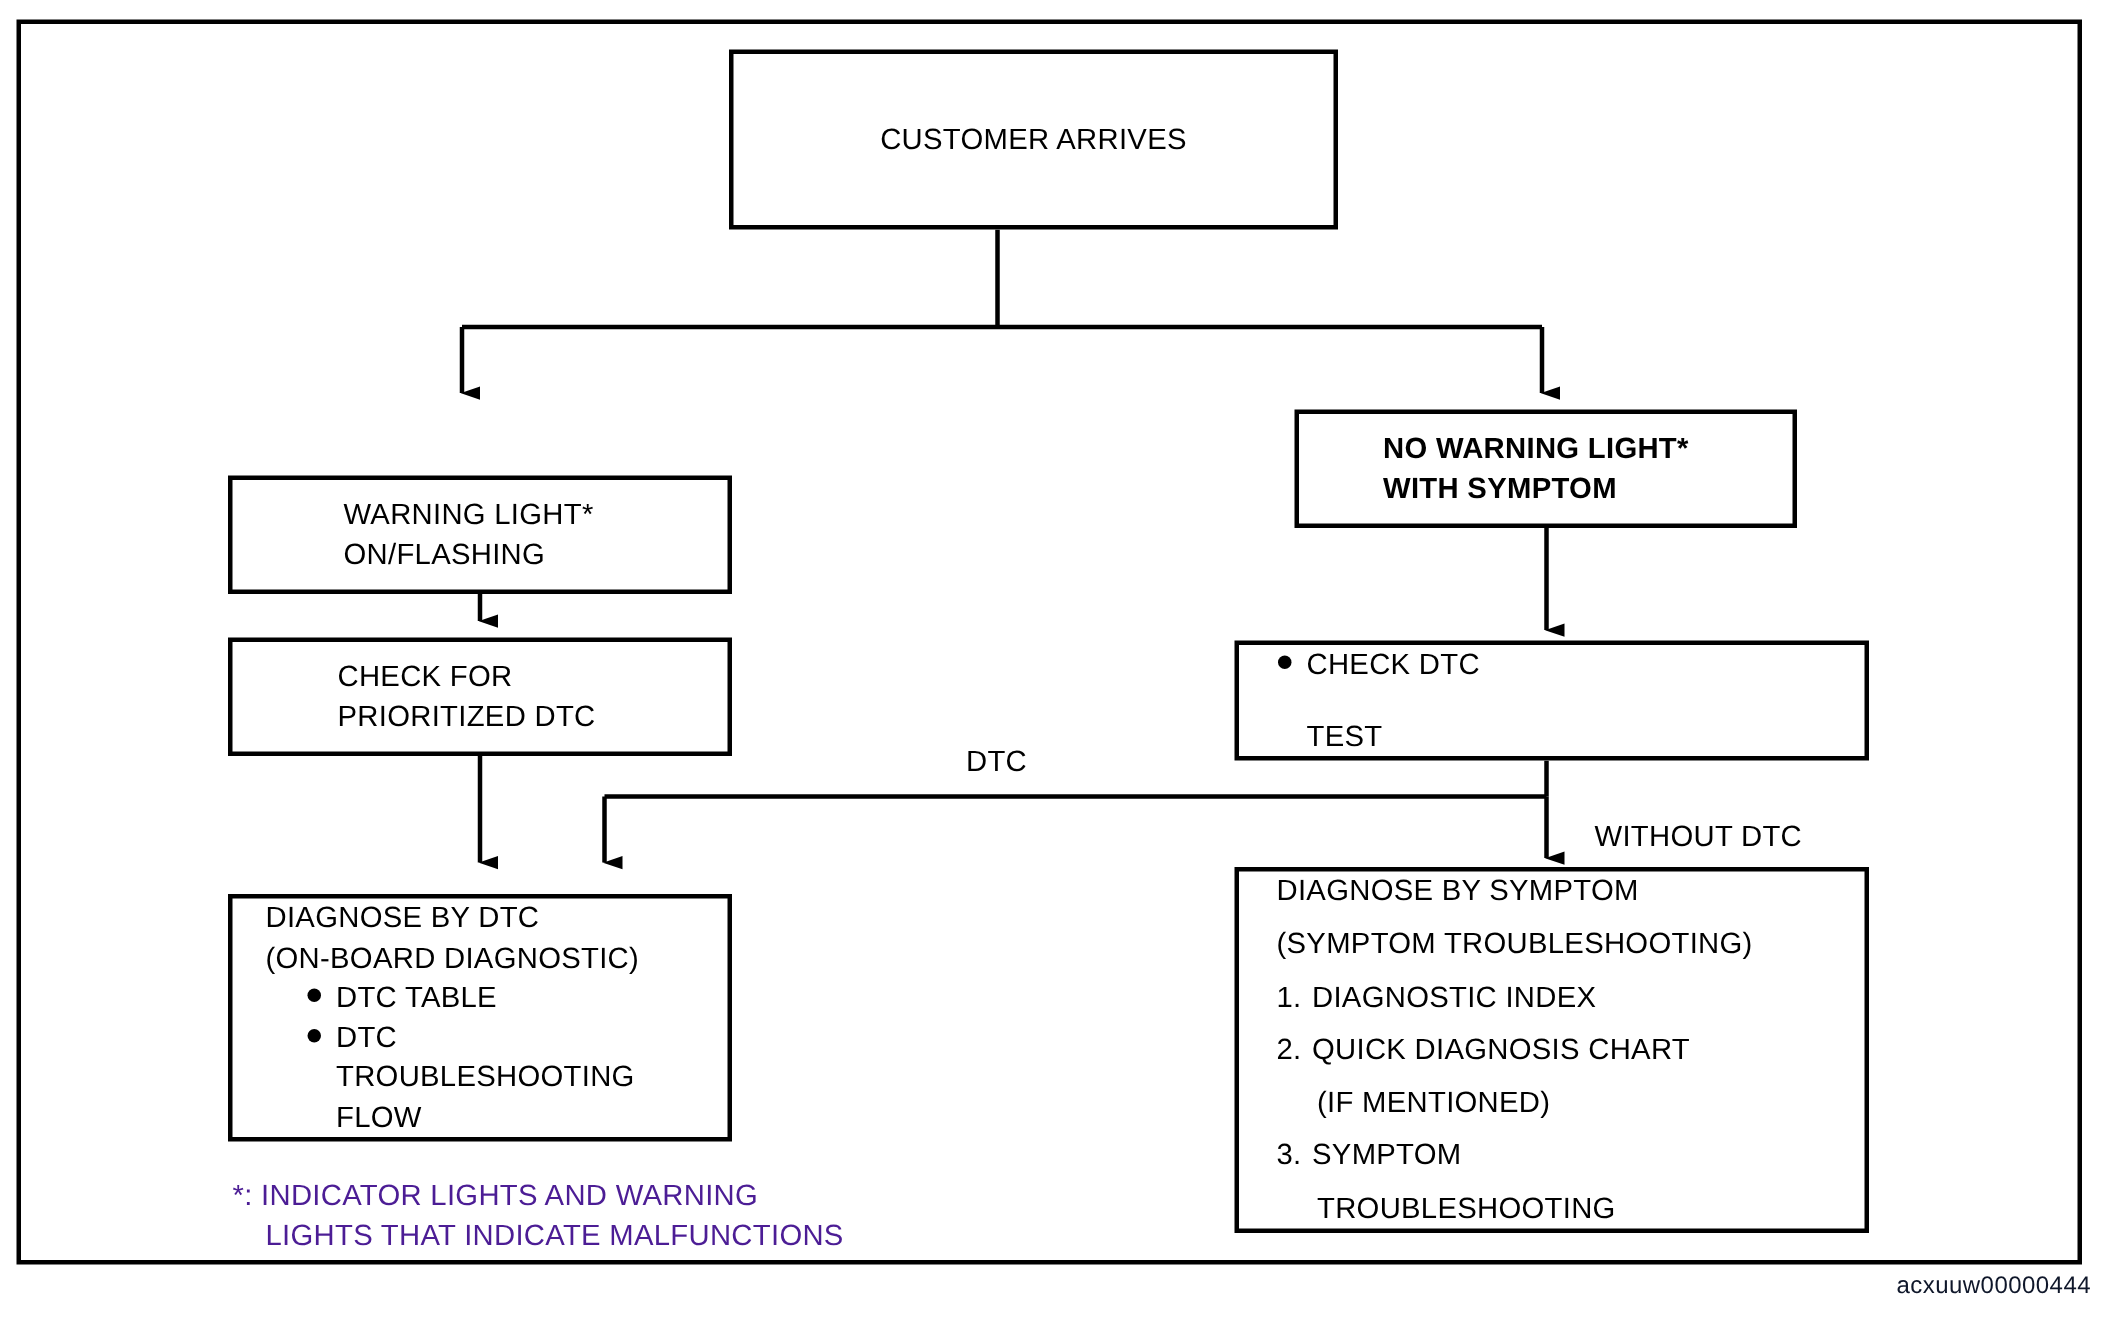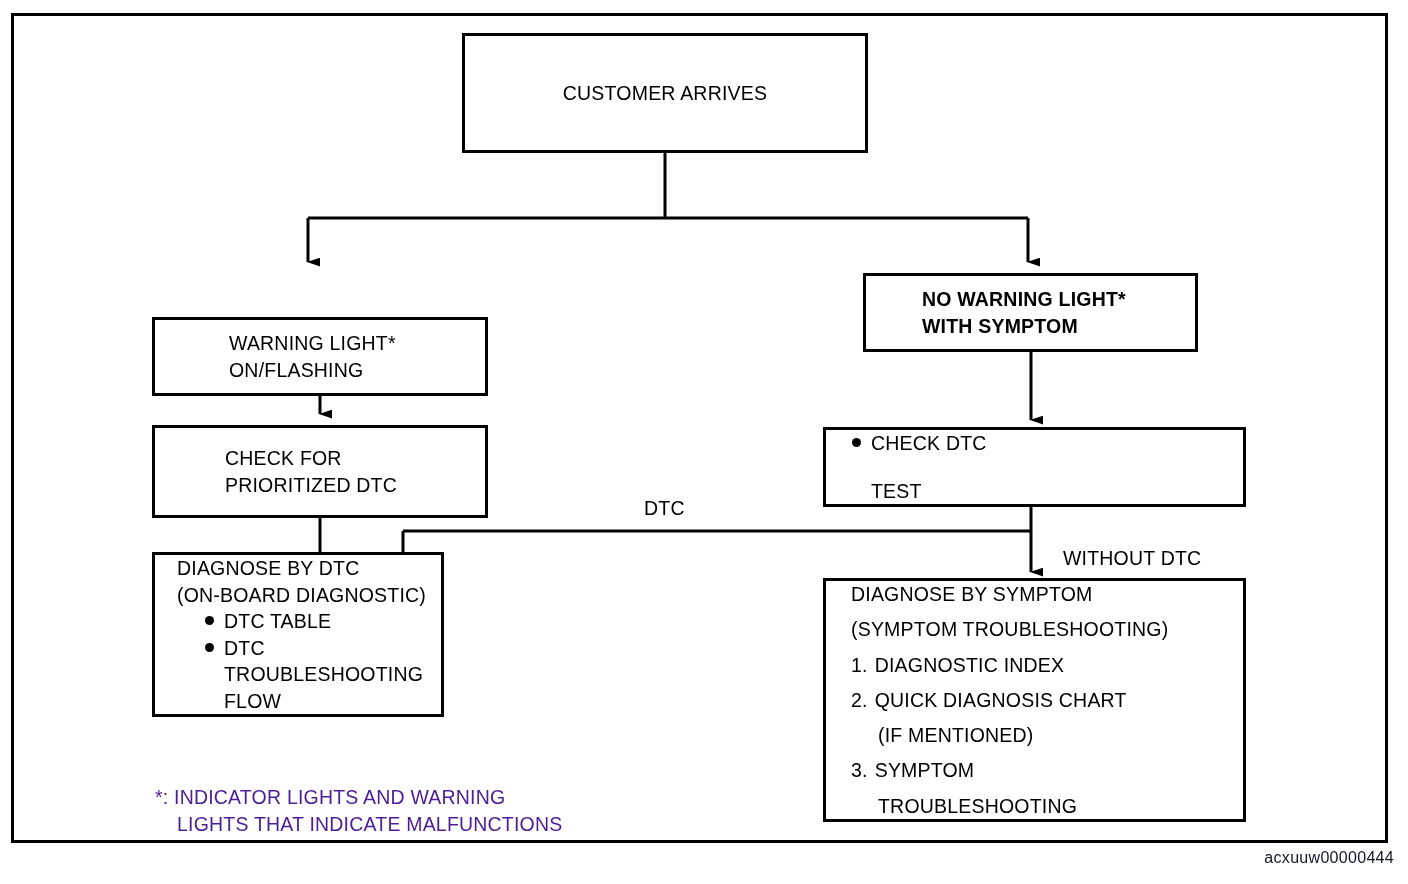--- a/index.html
+++ b/index.html
@@ -129,58 +129,58 @@
 
     <line x1="320" y1="504" x2="320" y2="575" stroke="#000000" stroke-width="3" marker-end="url(#arrowhead)"></line>
 
     <line x1="1031" y1="507" x2="1031" y2="531" stroke="#000000" stroke-width="3"></line>
     <line x1="403" y1="531" x2="1031" y2="531" stroke="#000000" stroke-width="3"></line>
     <line x1="403" y1="531" x2="403" y2="575" stroke="#000000" stroke-width="3" marker-end="url(#arrowhead)"></line>
 
     <line x1="1031" y1="531" x2="1031" y2="572" stroke="#000000" stroke-width="3" marker-end="url(#arrowhead)"></line>
   </svg>
 
-  <div class="node center" style="left:462px; top:33px; width:406px; height:120px;">
+  <div class="node center" style="left:486px; top:33px; width:406px; height:120px;">
     <div class="inner">
       <div class="line">CUSTOMER ARRIVES</div>
     </div>
   </div>
 
   <div class="node center" style="left:152px; top:273px; width:336px; height:79px;margin-top:44px;">
     <div class="inner" style="align-items:flex-start; padding-left:74px;">
       <div class="line">WARNING LIGHT*</div>
       <div class="line">ON/FLASHING</div>
     </div>
   </div>
 
   <div class="node center" style="left:863px; top:273px; width:335px; height:79px;font-weight:bold;">
     <div class="inner" style="align-items:flex-start; padding-left:56px;">
       <div class="line">NO WARNING LIGHT*</div>
       <div class="line">WITH SYMPTOM</div>
     </div>
   </div>
 
-  <div class="node center" style="left:152px; top:425px; width:336px; height:93px;">
+  <div class="node center" style="left:152px; top:425px; width:336px; height:79px;">
     <div class="inner" style="align-items:flex-start; padding-left:70px;">
       <div class="line">CHECK FOR</div>
       <div class="line">PRIORITIZED DTC</div>
     </div>
   </div>
 
   <div class="node lefttext" style="left:823px; top:427px; width:423px; height:80px;">
     <div class="inner pad-l2">
       <div class="bullet-line">
         <span class="bullet-dot"></span>
         <span class="bullet-text">CHECK DTC</span>
       </div>
       <div class="line" style="padding-left:19px;">TEST</div>
     </div>
   </div>
 
-  <div class="node lefttext" style="left:152px; top:552px; width:292px; height:165px;">
+  <div class="node lefttext" style="left:152px; top:596px; width:336px; height:165px;">
     <div class="inner pad-l">
       <div class="line">DIAGNOSE BY DTC</div>
       <div class="line">(ON-BOARD DIAGNOSTIC)</div>
       <div class="bullet-line" style="padding-left:28px;">
         <span class="bullet-dot"></span>
         <span class="bullet-text">DTC TABLE</span>
       </div>
       <div class="bullet-line" style="padding-left:28px;">
         <span class="bullet-dot"></span>
         <span class="bullet-text">DTC</span>

